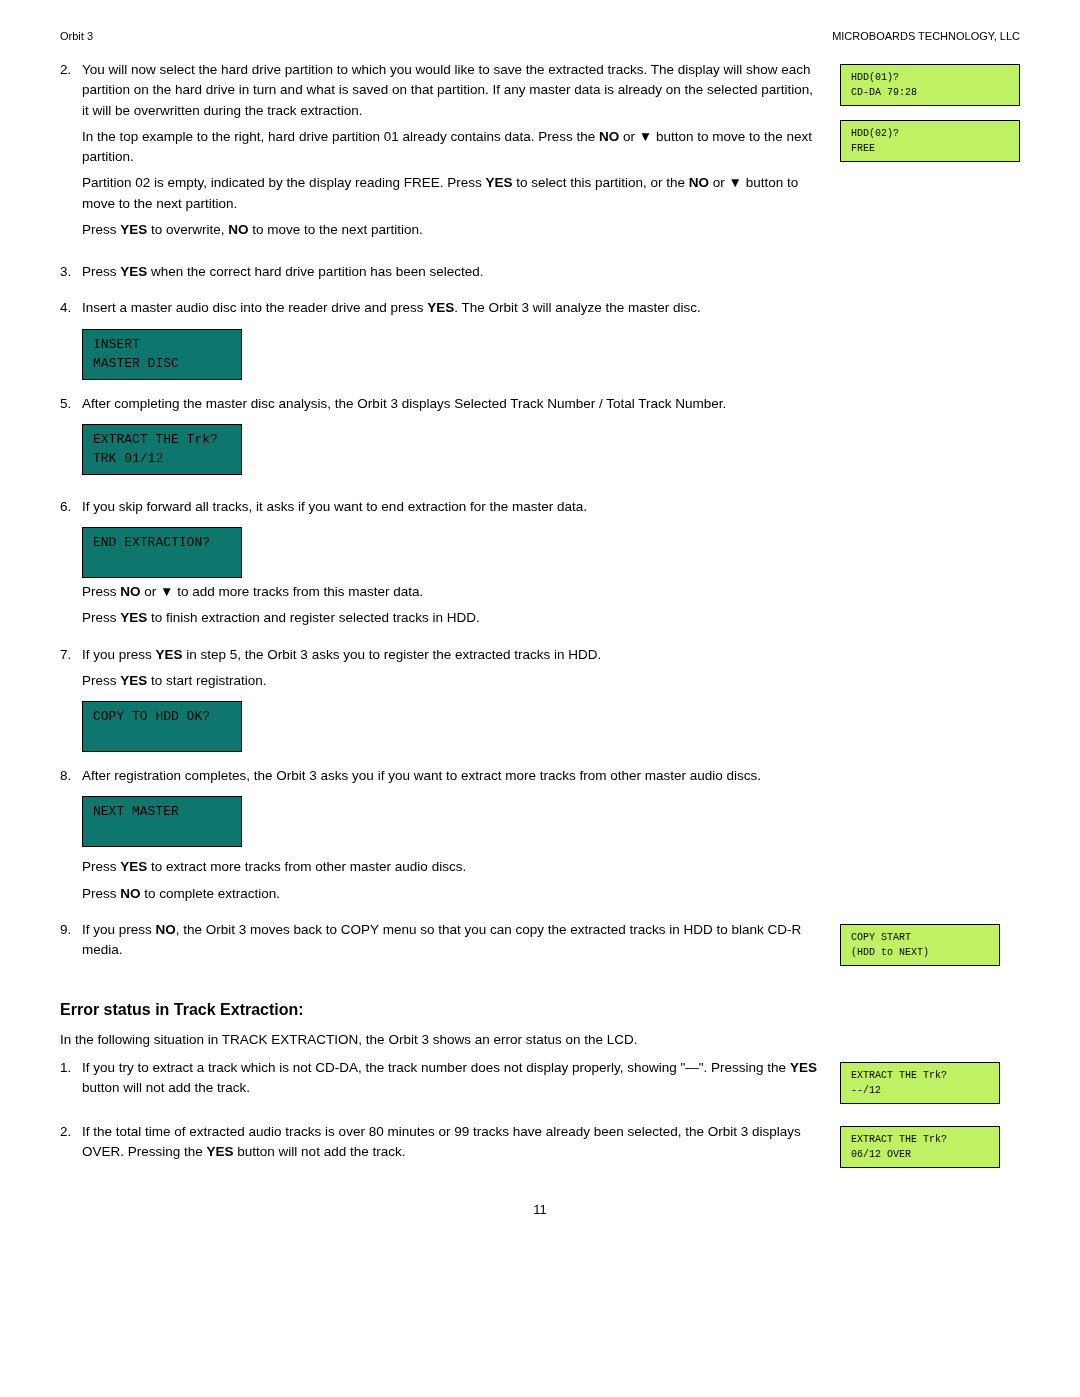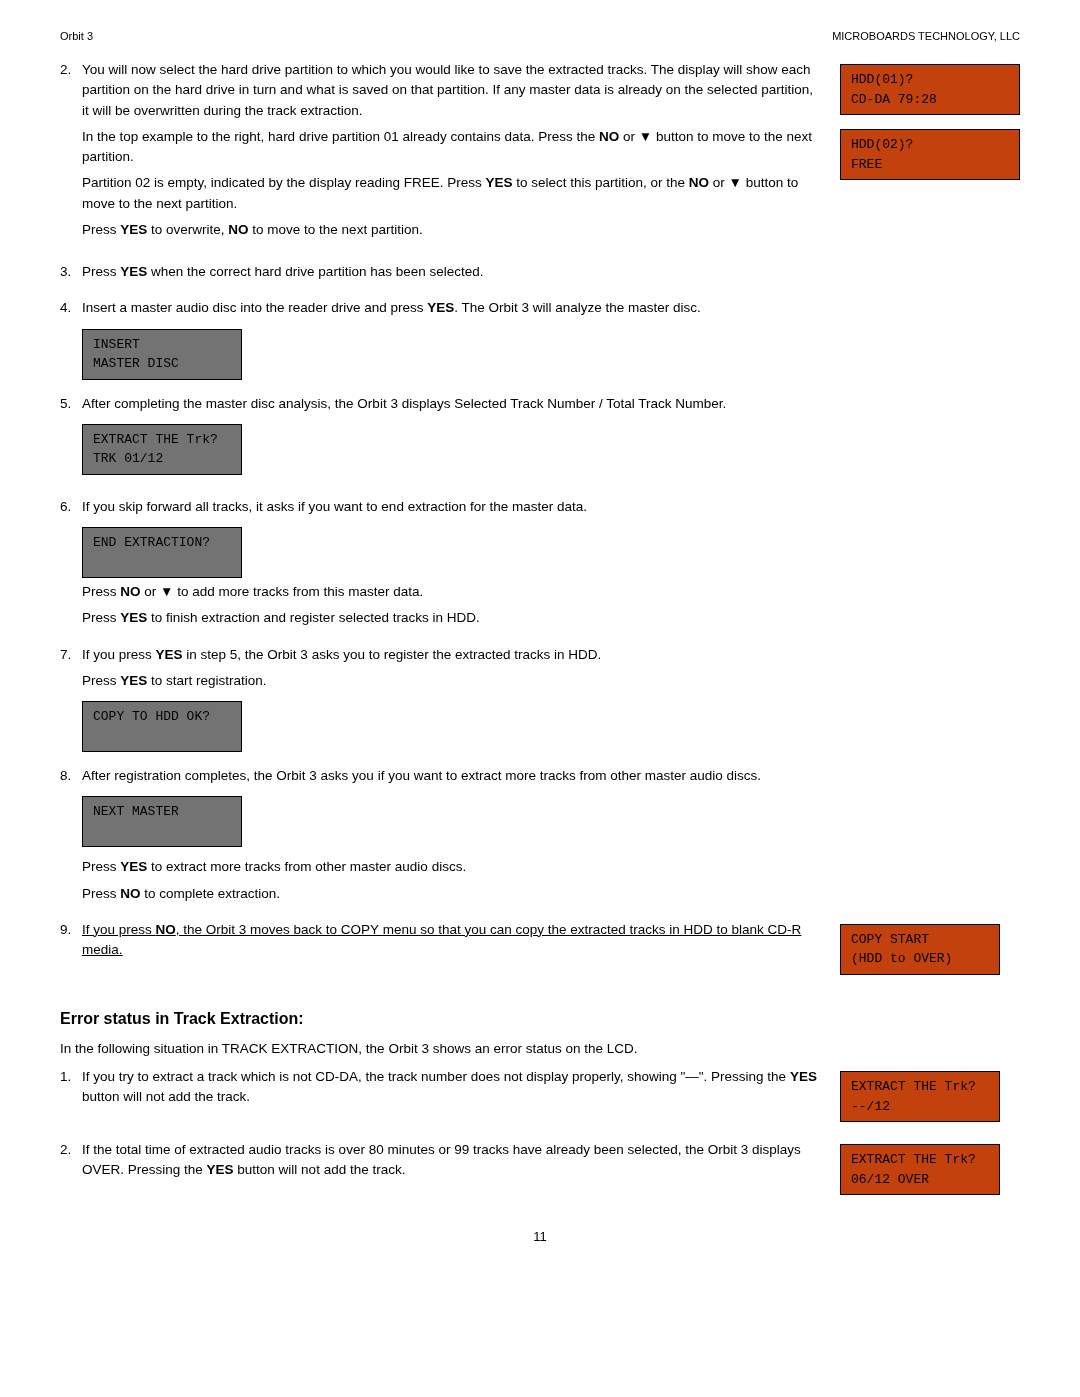--- a/index.html
+++ b/index.html
@@ -48,32 +48,32 @@
       font-weight: bold;
     }
 
     .lcd-box {
       border: 1px solid #000;
       padding: 5px 10px;
       font-family: 'Courier New', monospace;
       font-size: 13px;
       display: inline-block;
       min-width: 160px;
-      background: #737373;
+      background: #0f766e;
       margin: 4px 0;
     }
 
     .lcd-box-right {
       border: 1px solid #000;
       padding: 5px 10px;
       font-family: 'Courier New', monospace;
-      font-size: 13px;
+      font-size: 10px;
       display: inline-block;
       min-width: 160px;
-      background: #c2410c;
+      background: #bef264;
       margin: 4px 0;
     }
 
     .two-col {
       display: flex;
       gap: 20px;
       align-items: flex-start;
       margin-bottom: 6px;
     }
 
@@ -124,21 +124,20 @@
 
     .copy-start-section {
       display: flex;
       align-items: flex-start;
       gap: 20px;
       margin-bottom: 8px;
     }
 
     .copy-start-section .text-col {
       flex: 1;
-      text-decoration: underline;
     }
 
     .copy-start-section .box-col {
       min-width: 180px;
     }
 
     .error-numbered-item {
       display: flex;
       margin-bottom: 14px;
     }
@@ -265,21 +264,21 @@
   <div class="numbered-item">
     <span class="num">9.</span>
     <div class="item-body">
       <div class="copy-start-section">
         <div class="text-col">
           <p>If you press <b>NO</b>, the Orbit 3 moves back to COPY menu so that you can copy the extracted tracks in HDD to blank CD-R media.</p>
         </div>
         <div class="box-col">
           <div class="lcd-box-right">
             <div>COPY START</div>
-            <div>(HDD to OVER)</div>
+            <div>(HDD to NEXT)</div>
           </div>
         </div>
       </div>
     </div>
   </div>
 
   <div class="section-heading">Error status in Track Extraction:</div>
   <p class="sub-text">In the following situation in TRACK EXTRACTION, the Orbit 3 shows an error status on the LCD.</p>
 
   <div class="error-numbered-item">

